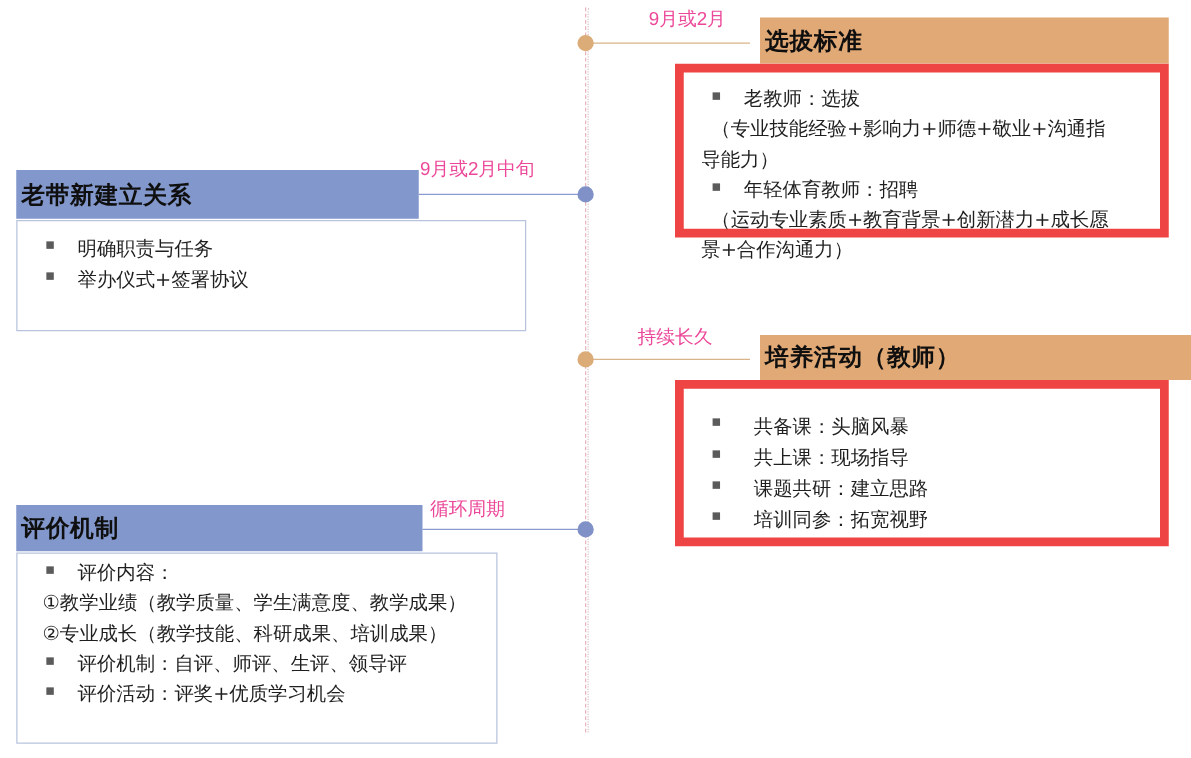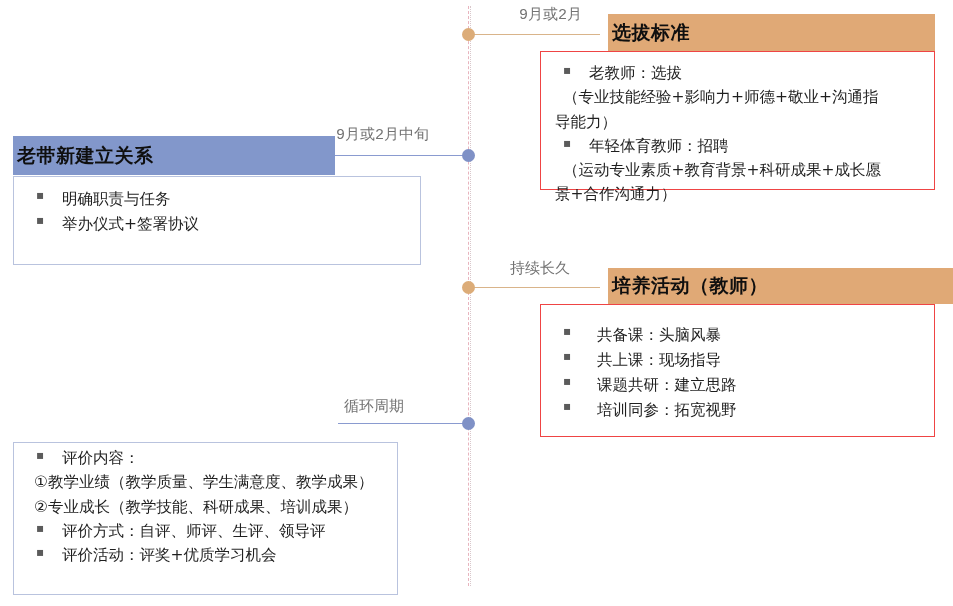--- a/index.html
+++ b/index.html
@@ -49,23 +49,23 @@
     border-radius: 50%;
   }
   .node.orange { background: #dcac78; }
   .node.blue   { background: #7f91c6; }
 
   
   .time-label {
     position: absolute;
     font-size: 15px;
     line-height: 1.1;
-    color: #737373;
+    color: #ec4899;
     white-space: nowrap;
-    font-family: Liberation Mono, monospace;
+    font-family: Liberation Sans, sans-serif;
   }
 
   
   .card-header {
     position: absolute;
     display: flex;
     align-items: center;
     font-size: 19px;
     font-weight: bold;
     color: #0f0f0f;
@@ -79,21 +79,21 @@
   .card-body {
     position: absolute;
     background: #ffffff;
     box-sizing: border-box;
     font-size: 15.5px;
     line-height: 1.55;
     color: #1f1f1f;
     padding: 10px 12px 10px 14px;
   }
   .card-body.blue-border   { border: 1px solid #b9c3de; }
-  .card-body.orange-border { border: 1px solid #ef4444; }
+  .card-body.orange-border { border: 7px solid #ef4444; }
 
   .bullet-list {
     margin: 0;
     padding: 0;
     list-style: none;
   }
   .bullet-list li {
     position: relative;
     padding-left: 34px;
     margin: 0 0 1px 0;
@@ -130,21 +130,21 @@
   <div class="time-label" style="left:519px; top:8px;">9月或2月</div>
 
   <div class="card-header orange" style="left:608px; top:14px; width:327px; height:37px;">选拔标准</div>
 
   <div class="card-body orange-border" style="left:540px; top:51px; width:395px; height:139px;">
     <ul class="bullet-list tight">
       <li>老教师：选拔</li>
       <li class="cont">（专业技能经验+影响力+师德+敬业+沟通指</li>
       <li class="cont" style="padding-left:0;">导能力）</li>
       <li>年轻体育教师：招聘</li>
-      <li class="cont">（运动专业素质+教育背景+科研成果+成长愿</li>
+      <li class="cont">（运动专业素质+教育背景+创新潜力+成长愿</li>
       <li class="cont" style="padding-left:0;">景+合作沟通力）</li>
     </ul>
   </div>
 
   <div class="connector blue" style="left:335px; top:155px; width:134px;"></div>
   <div class="node blue" style="left:462px; top:149px;"></div>
   <div class="time-label" style="left:336px; top:128px;">9月或2月中旬</div>
 
   <div class="card-header blue" style="left:13px; top:136px; width:322px; height:39px;">老带新建立关系</div>
 
@@ -167,24 +167,25 @@
       <li style="padding-left:42px;">共上课：现场指导</li>
       <li style="padding-left:42px;">课题共研：建立思路</li>
       <li style="padding-left:42px;">培训同参：拓宽视野</li>
     </ul>
   </div>
 
   <div class="connector blue" style="left:338px; top:423px; width:131px;"></div>
   <div class="node blue" style="left:462px; top:417px;"></div>
   <div class="time-label" style="left:344px; top:400px;">循环周期</div>
 
+  <div class="card-header blue" style="left:13px; top:404px; width:325px; height:37px;">评价机制</div>
 
   <div class="card-body blue-border" style="left:13px; top:442px; width:385px; height:153px; padding-top:4px;">
     <ul class="bullet-list tight">
       <li>评价内容：</li>
       <li class="numbered">①教学业绩（教学质量、学生满意度、教学成果）</li>
       <li class="numbered">②专业成长（教学技能、科研成果、培训成果）</li>
-      <li>评价方式：自评、师评、生评、领导评</li>
+      <li>评价机制：自评、师评、生评、领导评</li>
       <li>评价活动：评奖+优质学习机会</li>
     </ul>
   </div>
 
 </div>
 
 </body></html>

